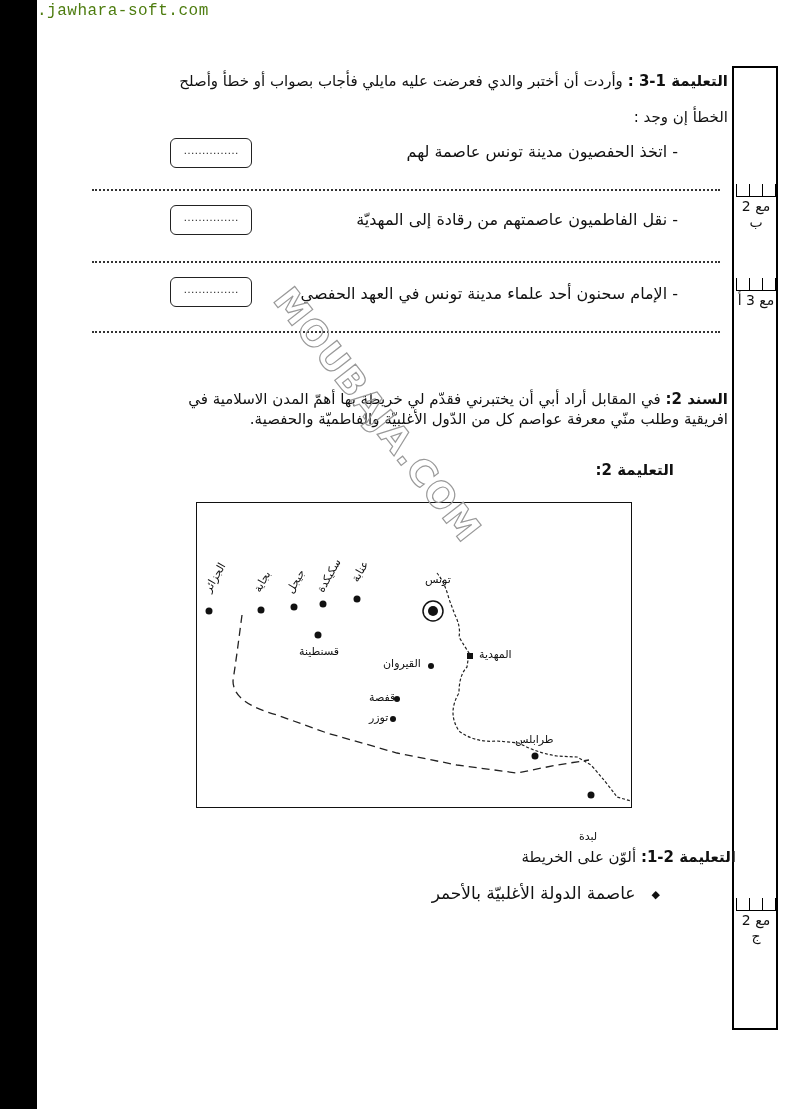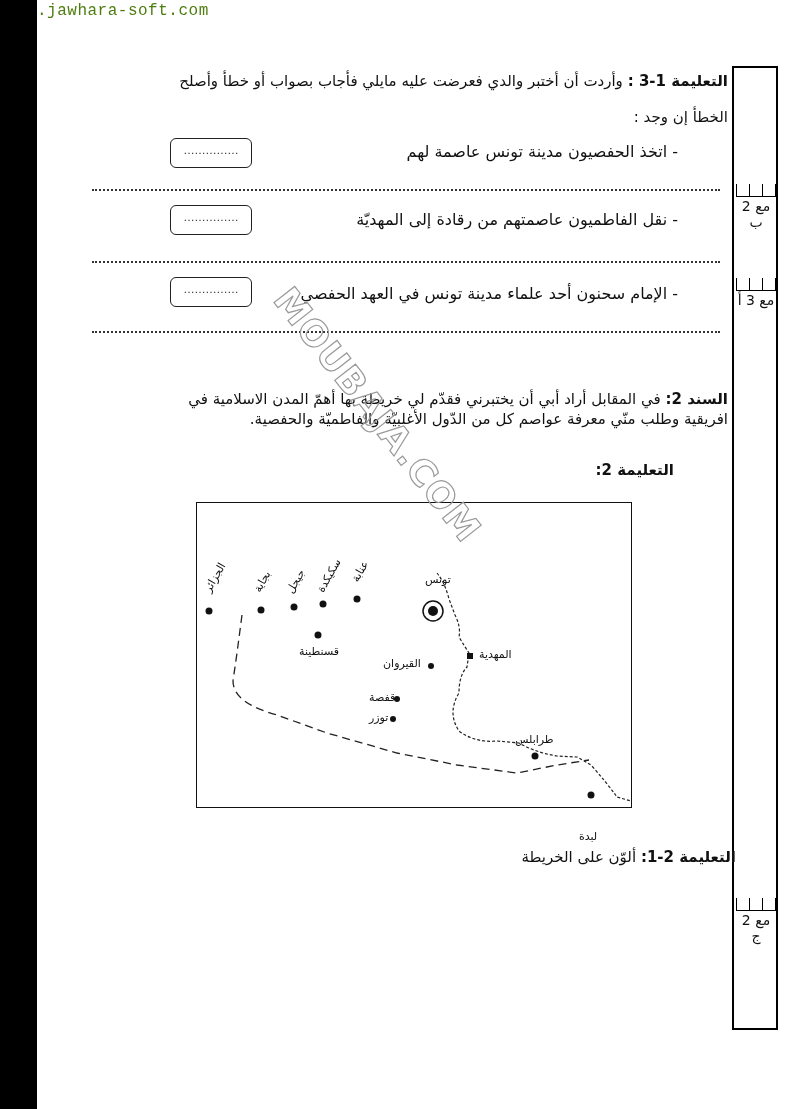--- a/index.html
+++ b/index.html
@@ -152,17 +152,18 @@
   <div class="city" style="left:172px; top:208px;"><span class="city-label">توزر</span></div>
   <div class="city" style="left:318px; top:230px;"><span class="city-label">طرابلس</span></div>
   <div class="city" style="left:382px; top:284px; font-size:11px;margin-top:43px;"><span class="city-label">لبدة</span></div>
 </div>
 
 <div class="text rtl" style="right:52px; top:842px;">
   <span class="bold">التعليمة 2-1:</span>
   <span>ألوّن على الخريطة</span>
 </div>
 <div class="bullet-list">
+  <div class="bullet-item"><span class="diamond">◆</span><span>عاصمة الدولة الأغلبيّة بالأحمر</span></div>
 </div>
 
 <div class="watermark">
   <span>MOUBAJA.COM</span>
 </div>
 
 </body></html>

